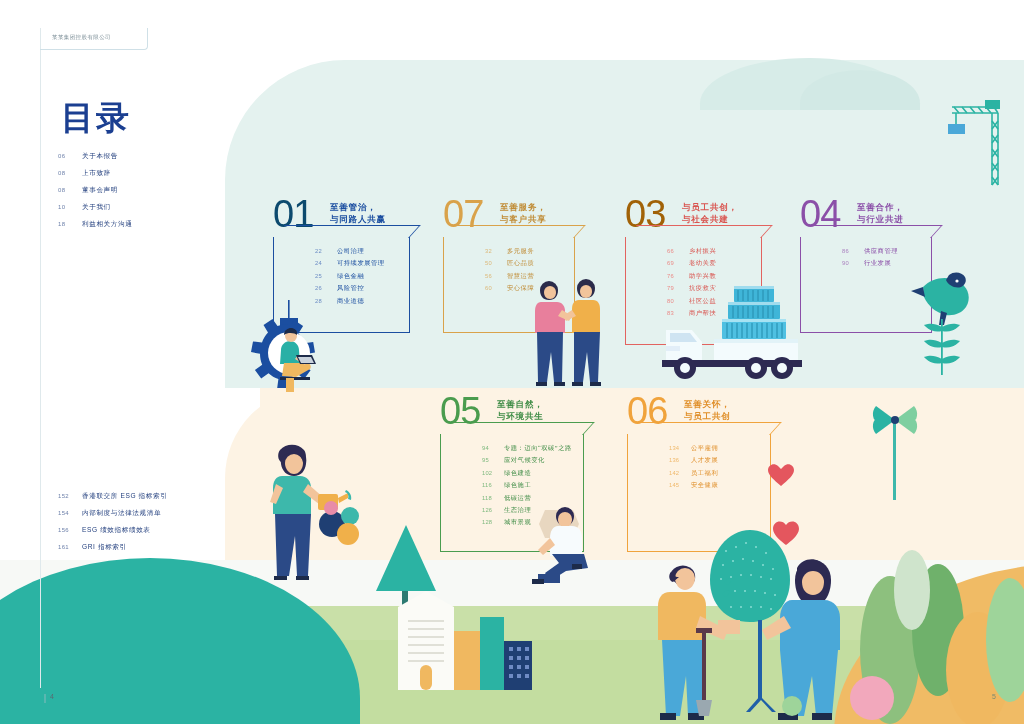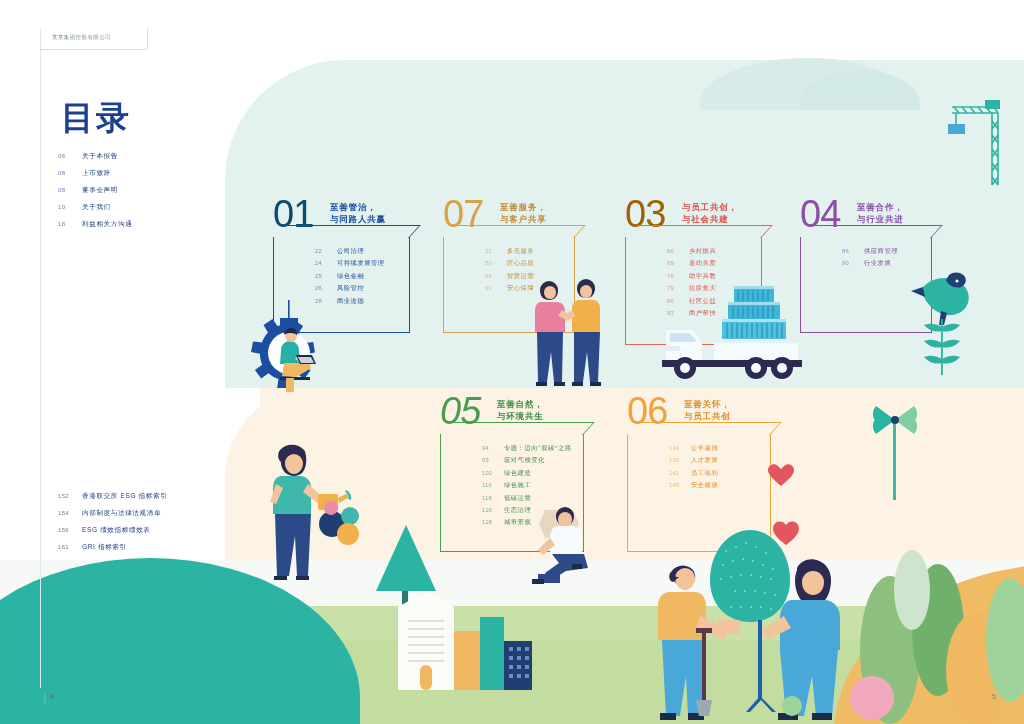--- a/index.html
+++ b/index.html
@@ -131,21 +131,21 @@
   .s03 .sec-num { color: #a16207; }
   .s03 .sec-head, .s03 .item-tx { color: #d9544f; }
   .s03 .item-pg { color: #eb8b88; }
 
   .s04 { color: #8b4fa8; }
   .s04 .sec-num { color: #8b4fa8; }
   .s04 .sec-head, .s04 .item-tx { color: #8b4fa8; }
   .s04 .item-pg { color: #ab82c0; }
 
   .s05 { color: #4a9c4e; }
-  .s05 .sec-num { color: #4a9c4e; font-style: italic; }
+  .s05 .sec-num { color: #4a9c4e; }
   .s05 .sec-head, .s05 .item-tx { color: #3e8c45; font-family: Liberation Serif, serif; }
   .s05 .item-pg { color: #7fb97f; }
 
   .s06 { color: #f0a33c; }
   .s06 .sec-num { color: #f0a33c; }
   .s06 .sec-head, .s06 .item-tx { color: #e08f2a; }
   .s06 .item-pg { color: #f0b96c; }
 
   
   .pg-foot { position: absolute; bottom: 24px; font-size: 7px; color: #5a6a72; }

